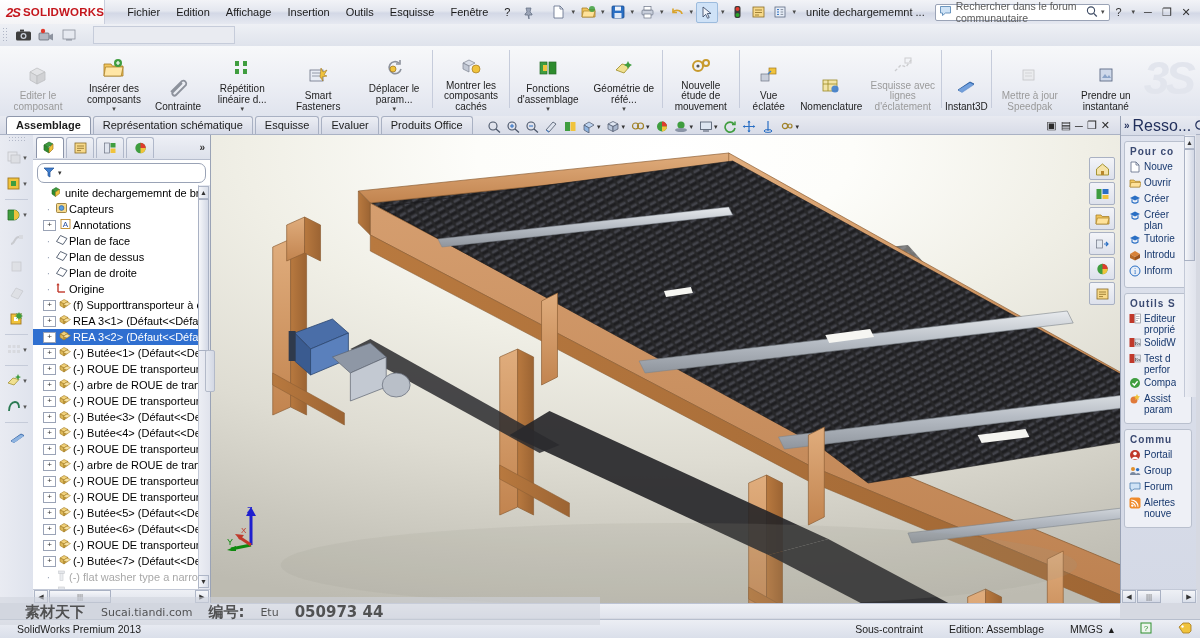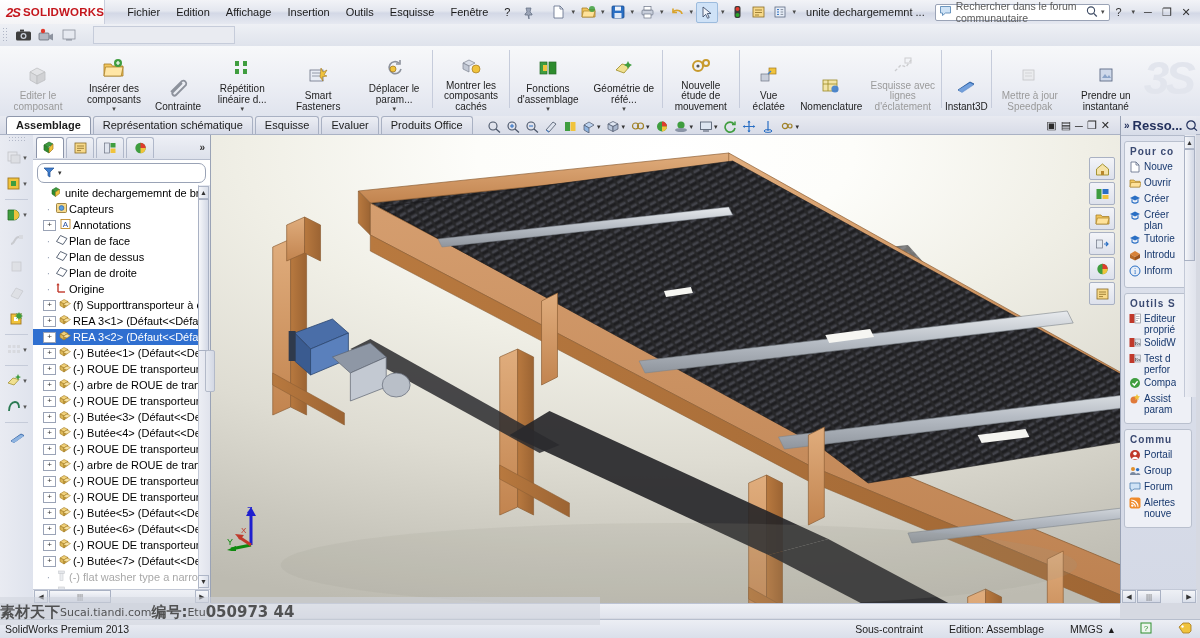--- a/index.html
+++ b/index.html
@@ -173,21 +173,21 @@
 
   
   .taskpane{
     position:absolute;right:0;top:116px;width:76px;height:487px;
     background:linear-gradient(to bottom,#dfe3ee,#d4d9e6);
     border-left:1px solid #9aa3b6;box-sizing:border-box;
   }
   .tphead{height:19px;display:flex;align-items:center;gap:3px;padding-left:3px;
      background:linear-gradient(to bottom,#e9ebf2,#d7dce8);border-bottom:1px solid #b4bbcb;}
   .tphead .chev{font-size:10px;color:#22305c;font-weight:bold;}
-  .tphead .t{font-size:13px;color:#22305c;font-weight:bold;}
+  .tphead .t{font-size:16px;color:#22305c;font-weight:normal;}
   .tpsec{margin:5px 4px 0 3px;background:#eef0f6;border:1px solid #b9c0ce;border-radius:3px;padding:2px 0 7px 0;}
   .tpsec h4{margin:0;padding:2px 0 3px 5px;font-size:10px;color:#3b4a72;letter-spacing:1px;font-weight:bold;}
   .tpitem{display:flex;align-items:flex-start;gap:3px;padding:1px 2px 1px 4px;font-size:10px;color:#17386e;line-height:11px;}
   .tpitem .ti{font-size:11px;flex:0 0 auto;line-height:11px;}
   .tpitem .tl{overflow:hidden;}
   .tpscroll{position:absolute;right:0;top:19px;width:11px;height:262px;
      background:linear-gradient(to right,#eceef4,#e0e3ec);border-left:1px solid #c3c9d7;}
   .tphs{position:absolute;left:0;bottom:0;width:76px;height:13px;
      background:linear-gradient(to bottom,#eef0f5,#dfe3ec);border-top:1px solid #c3c9d7;
      display:flex;align-items:center;}
@@ -197,29 +197,29 @@
     position:absolute;left:211px;top:603px;right:76px;height:14px;
     background:linear-gradient(to bottom,#eef0f5,#e0e3ec);border-top:1px solid #bcc3d4;
     display:flex;align-items:center;
   }
   .statusbar{
     position:absolute;left:0;bottom:0;width:1200px;height:18px;
     background:linear-gradient(to bottom,#eceef4,#dadfea);border-top:1px solid #b7bec e;
     border-top:1px solid #b7becd;
     display:flex;align-items:center;font-size:10.5px;color:#1c1c1c;
   }
-  .statusbar .l{margin-left:5px;}
+  .statusbar .l{margin-left:17px;}
   .statusbar .r{margin-left:auto;display:flex;align-items:center;gap:26px;padding-right:8px;}
 
   
   .watermark{
     position:absolute;left:0;top:600px;width:560px;height:24px;z-index:30;
-    display:flex;align-items:center;gap:0;
+    display:flex;align-items:center;gap:16px;
     font-size:15px;color:#3a3a3a;opacity:.85;white-space:nowrap;overflow:hidden;
-    font-family:"DejaVu Sans",sans-serif;font-weight:bold;
+    font-family:"DejaVu Sans",sans-serif;font-weight:bold;padding-left:25px;
   }
   .watermark .small{font-size:11px;font-weight:normal;}
   .wmbar{position:absolute;left:0;top:597px;width:600px;height:28px;background:rgba(208,211,220,.55);z-index:29;}
 </style>
 </head>
 <body>
 
 <div class="app">
 
   <div class="titlebar">

